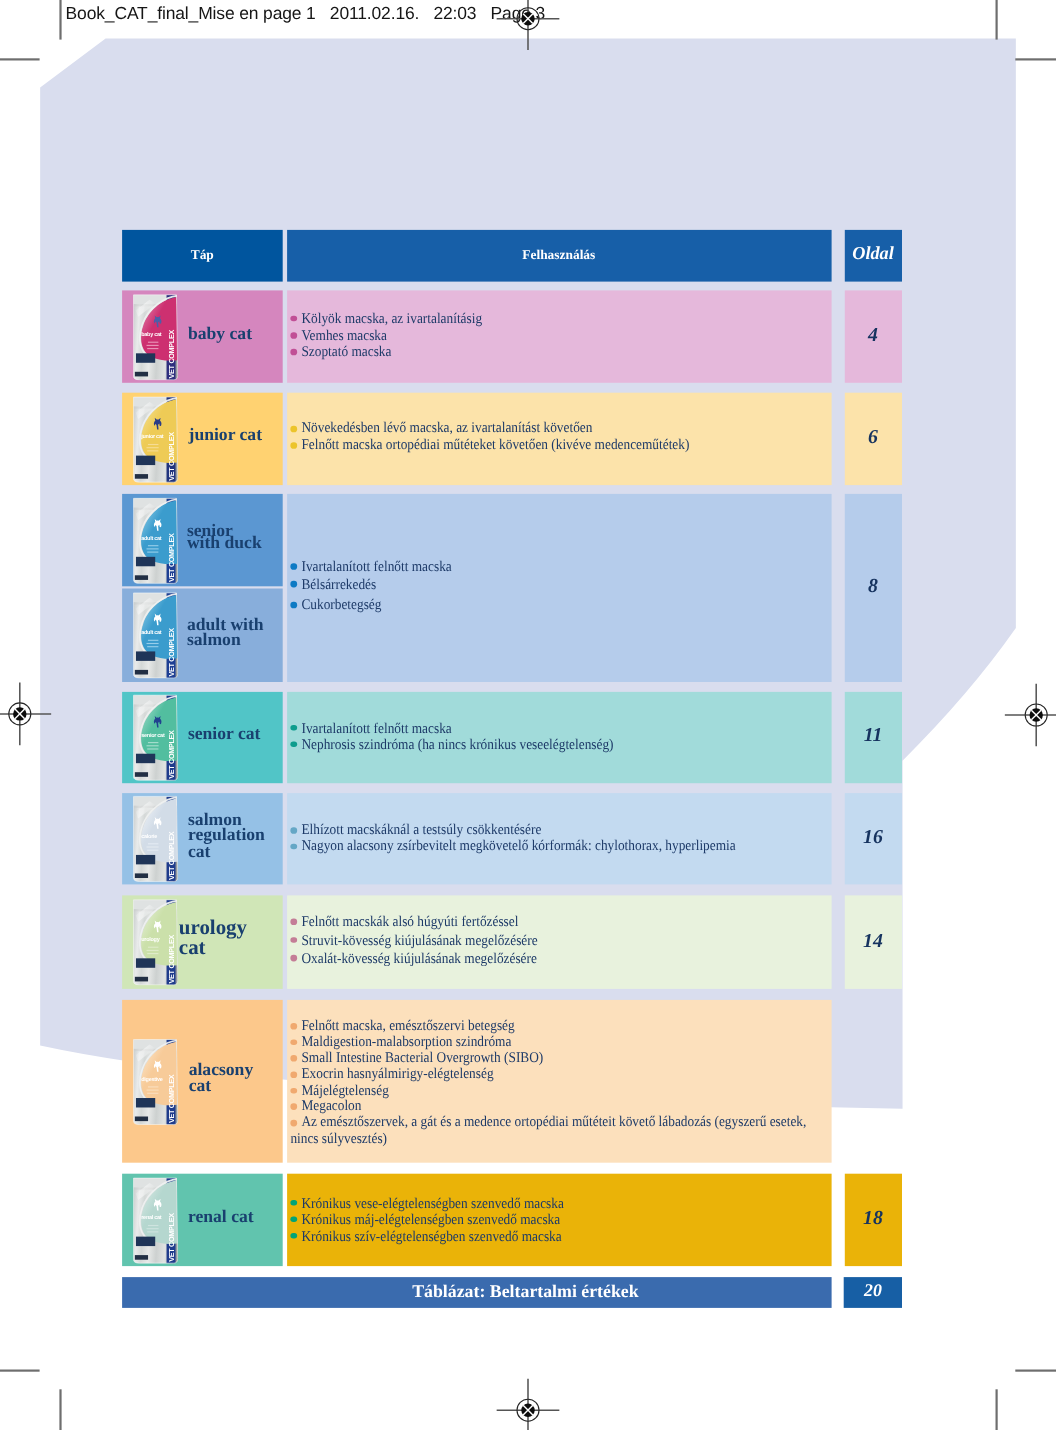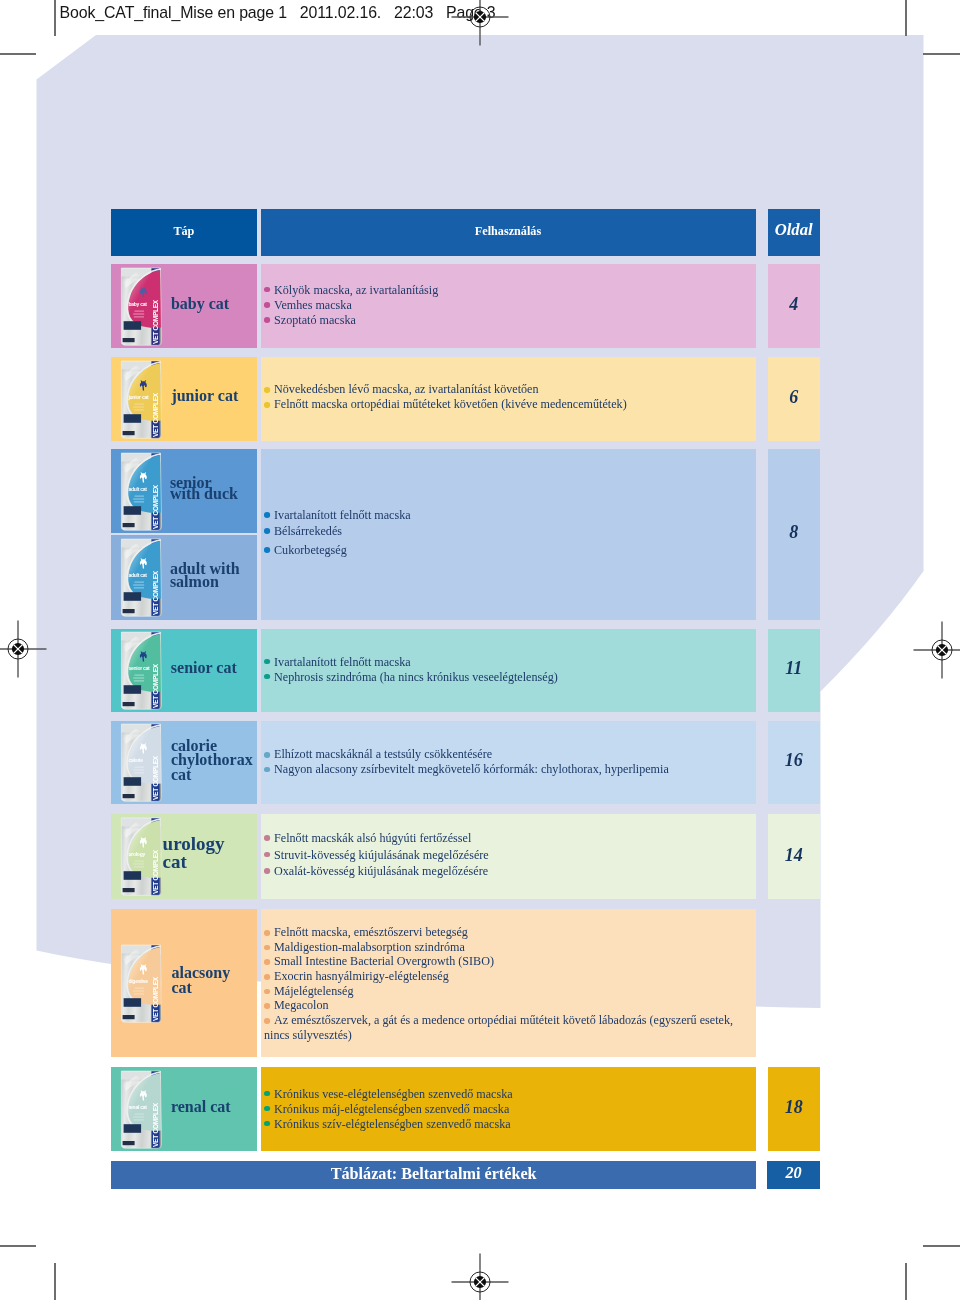--- a/index.html
+++ b/index.html
@@ -28,21 +28,21 @@
 
   .bul{position:absolute;left:152.5px;font-size:13.4px;color:#1d3a68;transform:scaleX(0.905);transform-origin:left top;}
   .bi{position:relative;padding-left:11.1px;white-space:nowrap;}
   .bi::before{content:"";position:absolute;left:0;top:5.0px;width:5.6px;height:5.6px;border-radius:50%;background:var(--bc,#1d3a6b);transform:scaleX(1.13);transform-origin:left center;}
   .bi.wr{white-space:normal;width:531px;padding-left:0;text-indent:11.1px;}
 
   .pnum{color:#16335f;font-weight:bold;font-style:italic;font-size:18px;line-height:18px;text-align:center;position:absolute;width:100%;}
 
   .fbar{position:absolute;left:0;width:645.3px;height:27.7px;background:#3a6bae;}
   .fnum{position:absolute;left:656.1px;width:52.9px;height:27.7px;background:#175fa5;}
-  .flabel{color:#fff;font-weight:bold;font-size:16.2px;line-height:16px;text-align:center;width:100%;position:absolute;top:5.2px;}
+  .flabel{color:#fff;font-weight:bold;font-size:16.2px;line-height:16px;text-align:center;width:100%;position:absolute;top:5.2px;padding-left:44px;}
   .fnumtxt{color:#fff;font-weight:bold;font-style:italic;font-size:16.2px;line-height:16.2px;text-align:center;width:100%;position:absolute;top:4.3px;}
 
   .bag{position:absolute;left:9.3px;}
 
   
   .r0s{background:#d586be} .r0f{background:#e5b8db} .b0{--bc:#c14f96}
   .r1s{background:#ffd271} .r1f{background:#fce3aa} .b1{--bc:#ecc42b}
   .r2a{background:#5b97d2} .r2b{background:#88aedb} .r2f{background:#b5cceb} .b2{--bc:#0d7ac4}
   .r3s{background:#51c5c7} .r3f{background:#a1dbda} .b3{--bc:#0d9d8d}
   .r4s{background:#95c1e6} .r4f{background:#c3daf0} .b4{--bc:#65a7c6}
@@ -475,21 +475,21 @@
         <text x="8.4" y="38.6" font-family="'Liberation Sans',sans-serif" font-size="5.0" font-weight="bold" fill="#ffffff" letter-spacing="-0.25">calorie</text>
         <g fill="#e7eef5" opacity="0.85">
           <rect x="14.5" y="43.6" width="9.5" height="1.0"></rect>
           <rect x="13.2" y="46.5" width="11.0" height="1.0"></rect>
           <rect x="13.8" y="49.4" width="10.2" height="1.0"></rect>
         </g>
         <text transform="translate(38.2,77) rotate(-90)" font-family="'Liberation Sans',sans-serif" font-size="6.6" font-weight="bold" fill="#ffffff" letter-spacing="-0.3">VET COMPLEX</text>
       </g>
       <path d="M1.4,1.0 L40.4,1.0 L41.6,74.2 Q41.7,78.2 38.0,78.3 L6.6,78.3 Q1.4,78.3 1.4,75.2 Z" fill="none" stroke="#fafbfb" stroke-width="0.8" opacity="0.6"></path>
     </svg>
-  <div class="pname" style="top:529.64px;left:59.9px;font-size:16px;line-height:14.8px;width:72px;">calorie chylothorax cat</div>
+  <div class="pname" style="top:529.64px;left:59.9px;font-size:16px;line-height:14.8px;width:72px;">salmon regulation cat</div>
   <div class="bul b4" style="top:538.21px;line-height:14.4px;">
     <div class="bi">Elhízott macskáknál a testsúly csökkentésére</div>
     <div class="bi">Nagyon alacsony zsírbevitelt megkövetelő kórformák: chylothorax, hyperlipemia</div>
   </div>
 
   <div class="cell c1 r5s" style="top:604.5px;height:85.5px;"></div>
   <div class="cell c2 r5f" style="top:604.5px;height:85.5px;"></div>
   <div class="cell c3 r5f" style="top:604.5px;height:85.5px;">
     <div class="pnum" style="top:32.15px;">14</div>
   </div>

